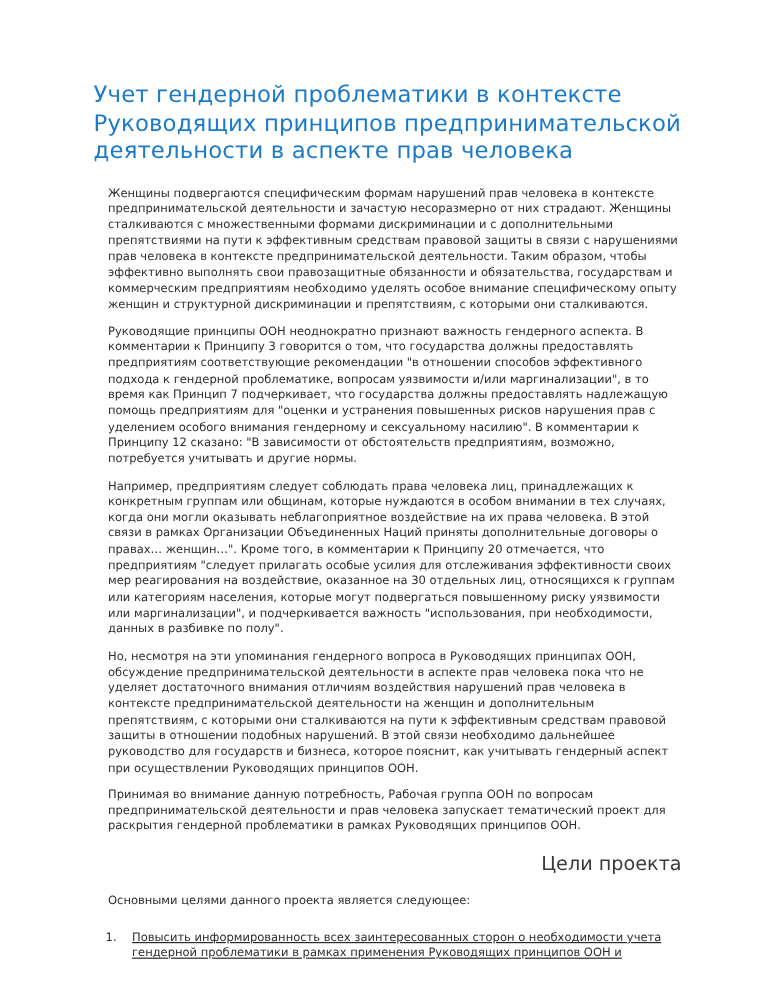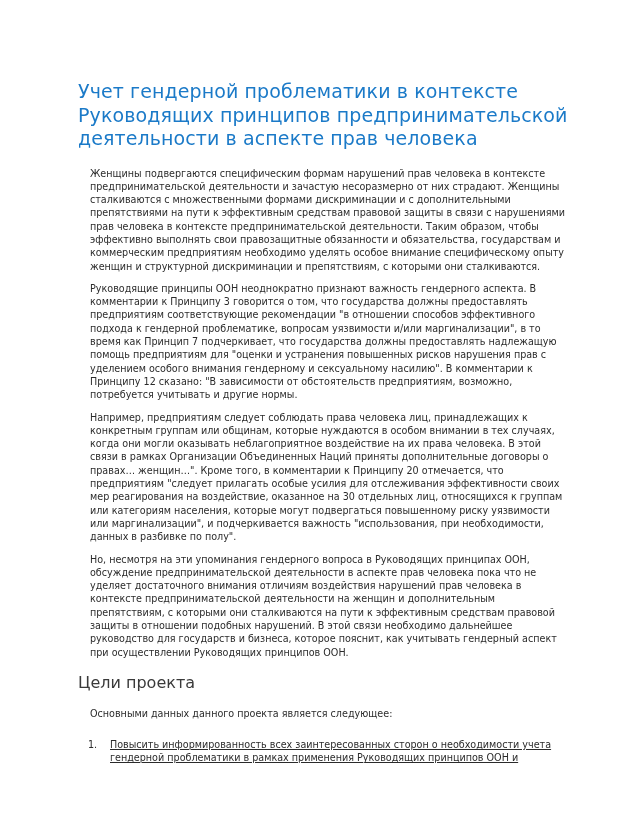--- a/index.html
+++ b/index.html
@@ -1,48 +1,49 @@
 <!DOCTYPE html>
 <html><head>
   <meta charset="utf-8">
   <style>
     html, body { margin: 0; padding: 0; background: #ffffff; }
     body { width: 640px; height: 828px; overflow: hidden; position: relative; }
-    .page { position: absolute; left: 78px; top: 80px; width: 490px; }
+    .page { position: absolute; left: 78px; top: 68px; width: 490px; }
     .title {
       font-family: "DejaVu Sans", sans-serif;
       font-size: 19px; line-height: 23.5px;
       color: #1b7ac8; font-weight: normal; margin: 0 0 16px 0;
       letter-spacing: 0.1px;
     }
     .para {
       font-family: "DejaVu Sans", sans-serif;
       font-size: 9.6px; line-height: 13.3px;
       color: #2b2b2b; margin: 0 0 9px 12px;
     }
     .h2 {
       font-family: "DejaVu Sans", sans-serif;
       font-size: 16px; line-height: 20px;
-      color: #3a3a3a; font-weight: normal; margin: 14px 0 14px 0;
+      color: #3a3a3a; font-weight: normal; margin: 14px 0 14px 0; text-align: right;
     }
     .list { margin: 18px 0 0 0; padding: 0; list-style: none; }
     .list-item { display: flex; font-family: "DejaVu Sans", sans-serif; font-size: 9.6px; line-height: 13.3px; color: #2b2b2b; }
     .list-num { width: 22px; flex: none; padding-left: 10px; }
     .list-text { flex: 1; text-decoration: underline; }
   </style>
 </head>
 <body>
 
 <div class="page">
   <h1 class="title">Учет гендерной проблематики в контексте Руководящих принципов предпринимательской деятельности в аспекте прав человека</h1>
   <p class="para">Женщины подвергаются специфическим формам нарушений прав человека в контексте предпринимательской деятельности и зачастую несоразмерно от них страдают. Женщины сталкиваются с множественными формами дискриминации и с дополнительными препятствиями на пути к эффективным средствам правовой защиты в связи с нарушениями прав человека в контексте предпринимательской деятельности. Таким образом, чтобы эффективно выполнять свои правозащитные обязанности и обязательства, государствам и коммерческим предприятиям необходимо уделять особое внимание специфическому опыту женщин и структурной дискриминации и препятствиям, с которыми они сталкиваются.</p>
   <p class="para">Руководящие принципы ООН неоднократно признают важность гендерного аспекта. В комментарии к Принципу 3 говорится о том, что государства должны предоставлять предприятиям соответствующие рекомендации "в отношении способов эффективного подхода к гендерной проблематике, вопросам уязвимости и/или маргинализации", в то время как Принцип 7 подчеркивает, что государства должны предоставлять надлежащую помощь предприятиям для "оценки и устранения повышенных рисков нарушения прав с уделением особого внимания гендерному и сексуальному насилию". В комментарии к Принципу 12 сказано: "В зависимости от обстоятельств предприятиям, возможно, потребуется учитывать и другие нормы.</p>
   <p class="para">Например, предприятиям следует соблюдать права человека лиц, принадлежащих к конкретным группам или общинам, которые нуждаются в особом внимании в тех случаях, когда они могли оказывать неблагоприятное воздействие на их права человека. В этой связи в рамках Организации Объединенных Наций приняты дополнительные договоры о правах… женщин…". Кроме того, в комментарии к Принципу 20 отмечается, что предприятиям "следует прилагать особые усилия для отслеживания эффективности своих мер реагирования на воздействие, оказанное на 30 отдельных лиц, относящихся к группам или категориям населения, которые могут подвергаться повышенному риску уязвимости или маргинализации", и подчеркивается важность "использования, при необходимости, данных в разбивке по полу".</p>
   <p class="para">Но, несмотря на эти упоминания гендерного вопроса в Руководящих принципах ООН, обсуждение предпринимательской деятельности в аспекте прав человека пока что не уделяет достаточного внимания отличиям воздействия нарушений прав человека в контексте предпринимательской деятельности на женщин и дополнительным препятствиям, с которыми они сталкиваются на пути к эффективным средствам правовой защиты в отношении подобных нарушений. В этой связи необходимо дальнейшее руководство для государств и бизнеса, которое пояснит, как учитывать гендерный аспект при осуществлении Руководящих принципов ООН.</p>
+  <p class="para">Принимая во внимание данную потребность, Рабочая группа ООН по вопросам предпринимательской деятельности и прав человека запускает тематический проект для раскрытия гендерной проблематики в рамках Руководящих принципов ООН.</p>
   <h2 class="h2">Цели проекта</h2>
-  <p class="para">Основными данных данного проекта является следующее:</p>
+  <p class="para">Основными целями данного проекта является следующее:</p>
   <ol class="list">
     <li class="list-item">
       <span class="list-num">1.</span>
       <span class="list-text">Повысить информированность всех заинтересованных сторон о необходимости учета гендерной проблематики в рамках применения Руководящих принципов ООН и</span>
     </li>
   </ol>
 </div>
 
 </body></html>

